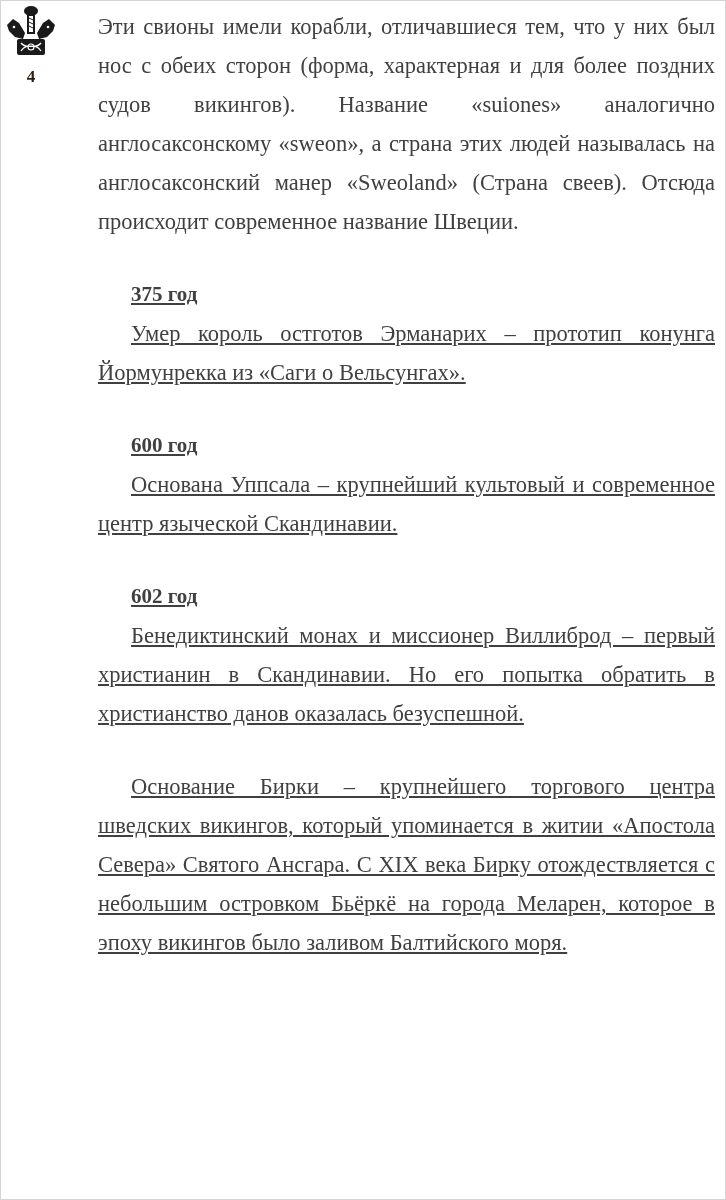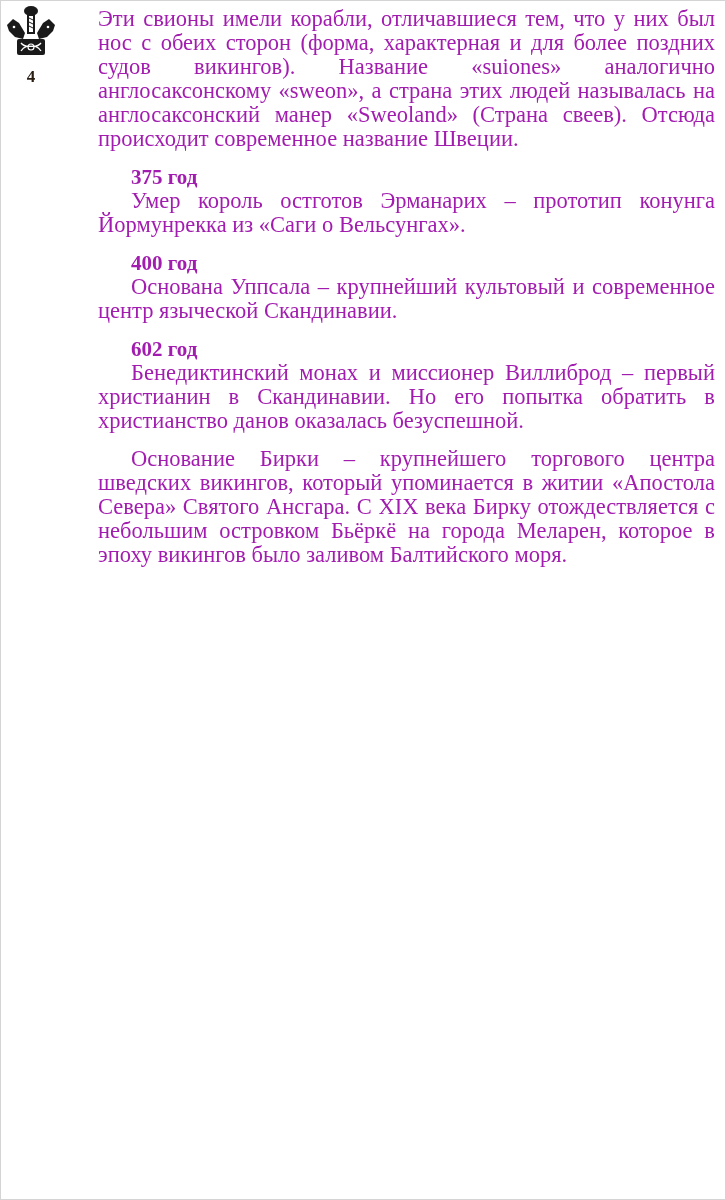--- a/index.html
+++ b/index.html
@@ -12,26 +12,26 @@
     position: absolute; left: 4px; top: 4px; width: 52px; height: 58px;
   }
   .page-number {
     position: absolute; left: 0; top: 66px; width: 60px; text-align: center;
     font-family: "Liberation Serif", "DejaVu Serif", serif;
     font-weight: bold; font-size: 17px; color: #2a1d12;
   }
   .content {
     position: absolute; left: 97px; top: 6px; width: 617px;
     font-family: "Liberation Serif", "DejaVu Serif", serif;
-    font-size: 22.5px; line-height: 24px; color: #a21caf;
+    font-size: 22.5px; line-height: 39px; color: #404040;
     text-align: justify;
   }
   .content p { margin: 0; }
   .intro { text-align: justify; }
-  .entry { margin-top: 14px; }
+  .entry { margin-top: 34px; text-decoration: underline; }
   .year {
     font-weight: bold; padding-left: 33px; font-size: 21px;
   }
   .desc { text-indent: 33px; }
 </style>
 </head>
 <body>
 
 <div class="page">
   <svg class="emblem" viewBox="0 0 52 58">
@@ -57,21 +57,21 @@
   <div class="content">
     <p class="intro">Эти свионы имели корабли, отличавшиеся тем, что у них был нос с обеих сторон (форма, характерная и для более поздних судов викингов). Название «suiones» аналогично англосаксонскому «sweon», а страна этих людей называлась на англосаксонский манер «Sweoland» (Страна свеев). Отсюда происходит современное название Швеции.</p>
 
     <div class="entry">
       <p class="year">375 год</p>
       <p class="desc">Умер король остготов Эрманарих – прототип конунга Йормунрекка из «Саги о Вельсунгах».</p>
     </div>
     <div class="entry">
     </div>
     <div class="entry">
-      <p class="year">400 год</p>
+      <p class="year">600 год</p>
       <p class="desc">Основана Уппсала – крупнейший культовый и современное центр языческой Скандинавии.</p>
     </div>
     <div class="entry">
       <p class="year">602 год</p>
       <p class="desc">Бенедиктинский монах и миссионер Виллиброд – первый христианин в Скандинавии. Но его попытка обратить в христианство данов оказалась безуспешной.</p>
     </div>
     <div class="entry">
       <p class="desc">Основание Бирки – крупнейшего торгового центра шведских викингов, который упоминается в житии «Апостола Севера» Святого Ансгара. С XIX века Бирку отождествляется с небольшим островком Бьёркё на города Меларен, которое в эпоху викингов было заливом Балтийского моря.</p>
     </div>
   </div>

